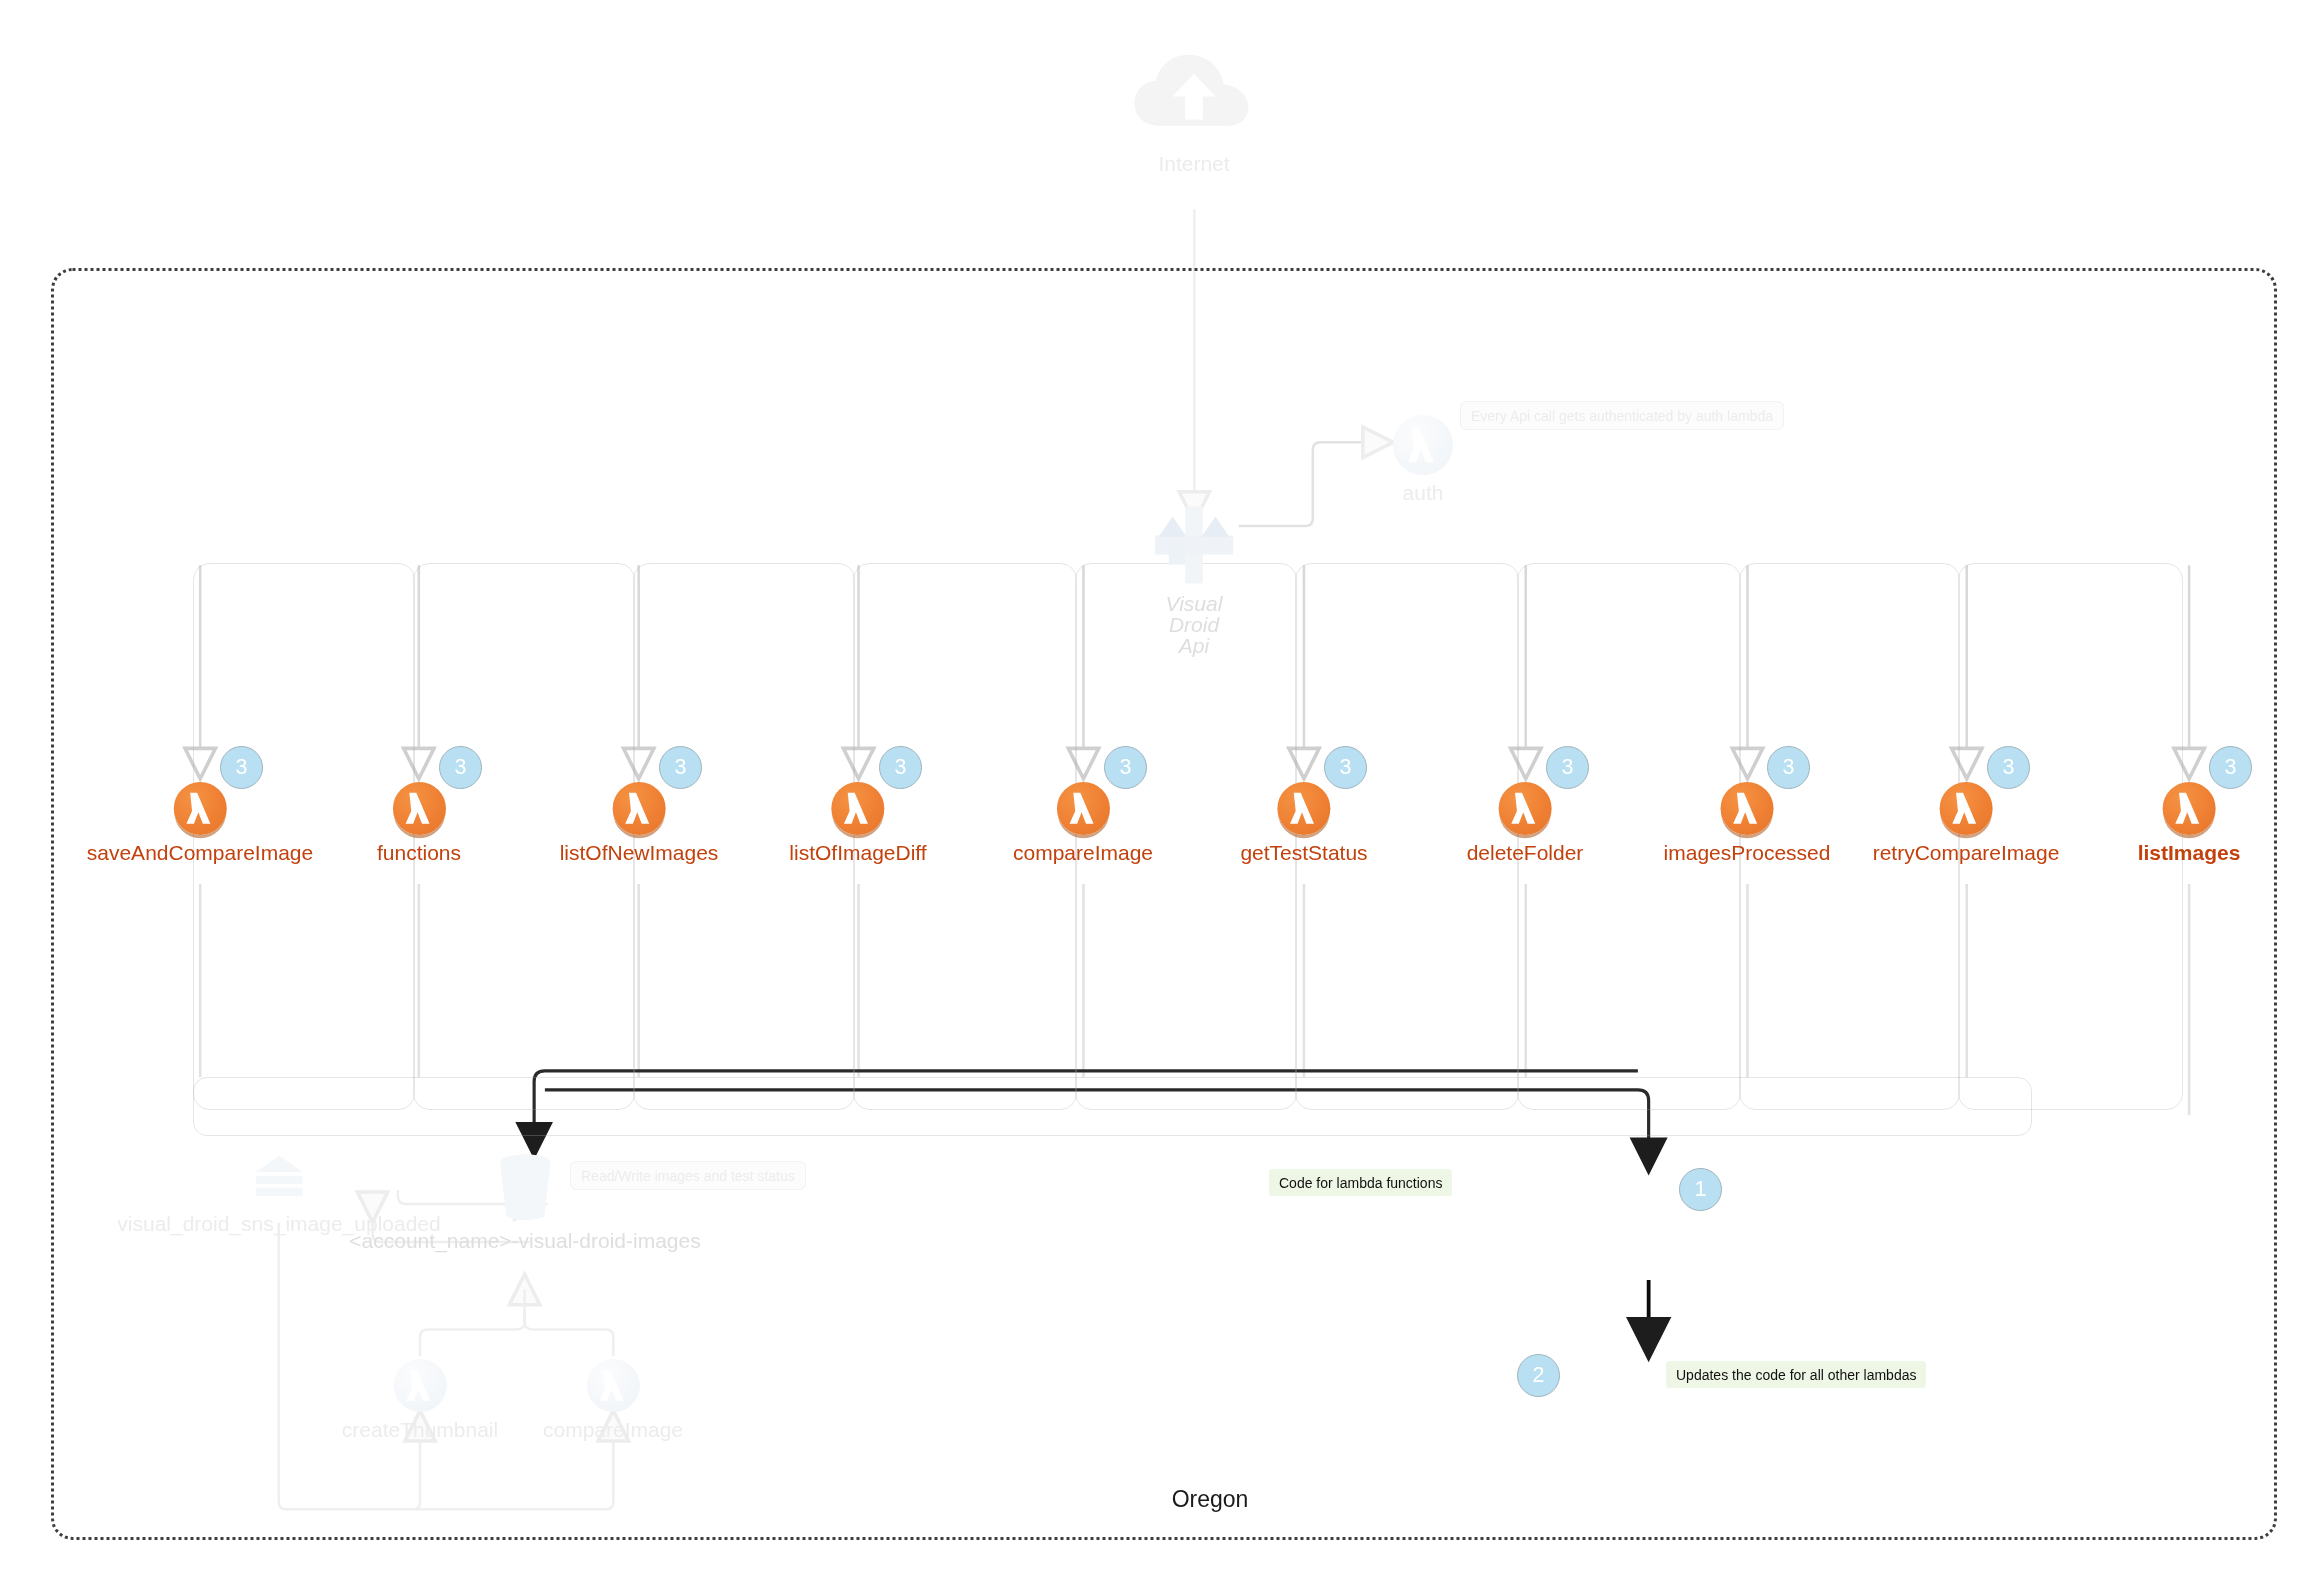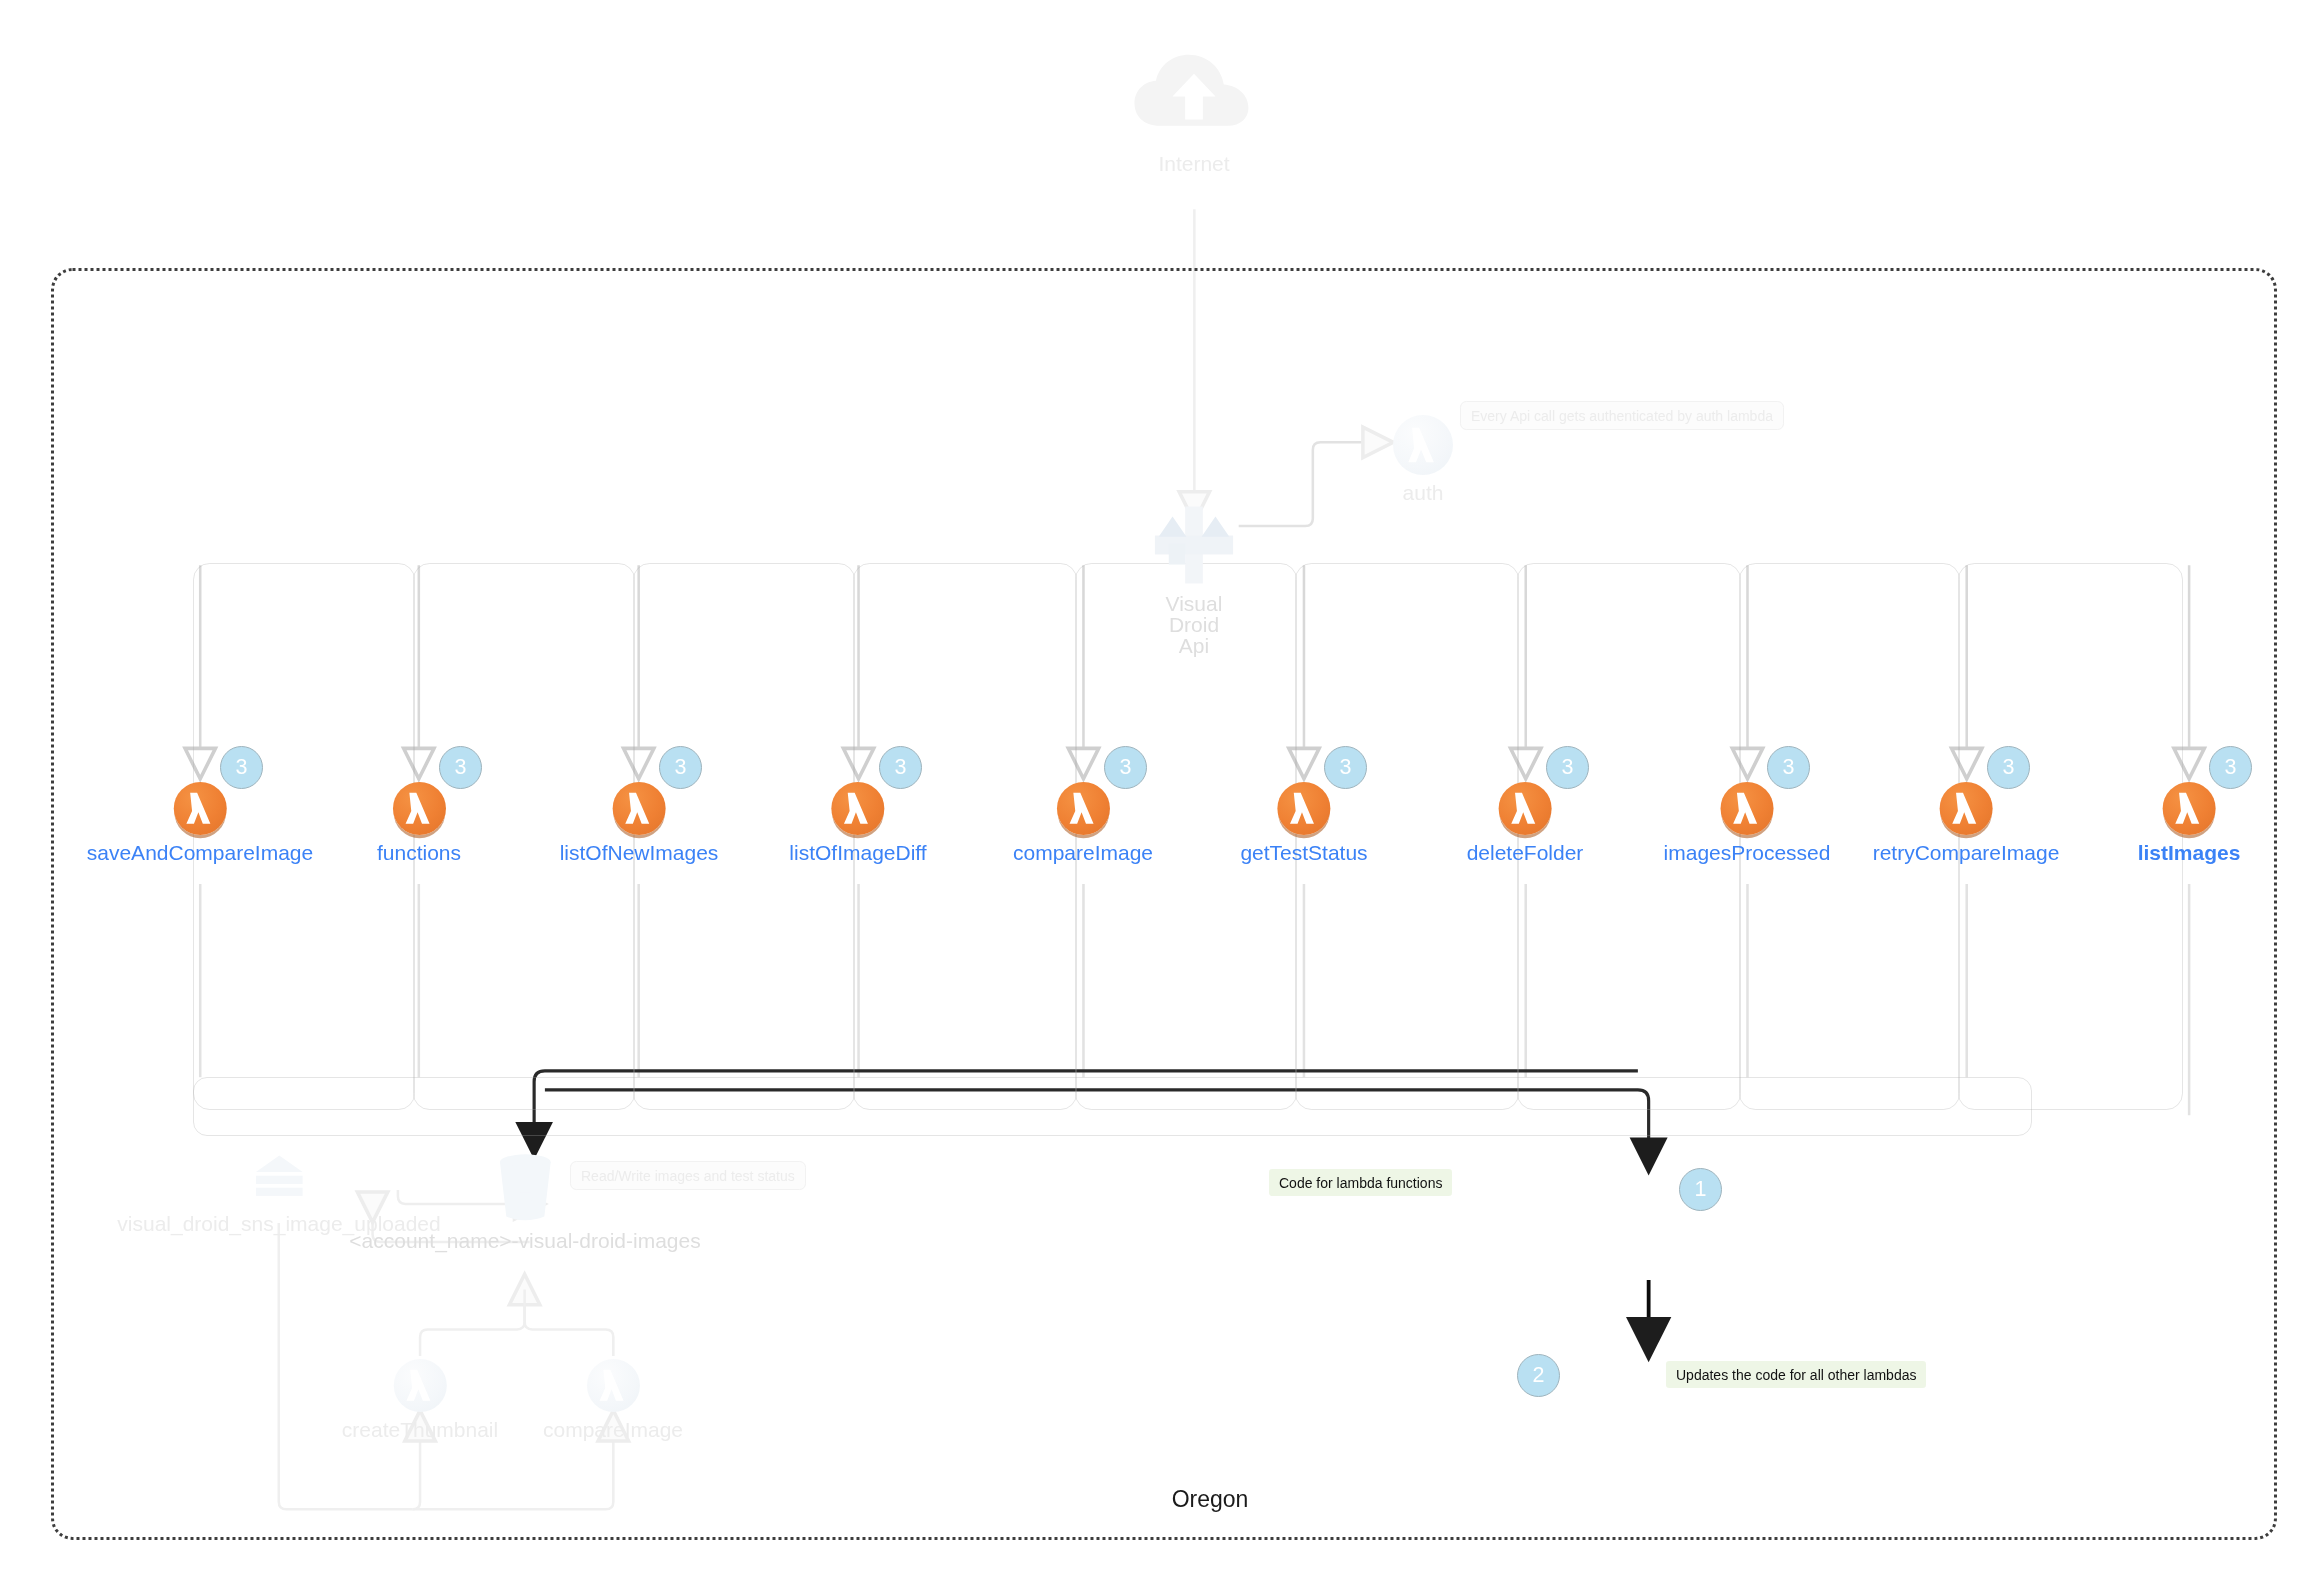--- a/index.html
+++ b/index.html
@@ -28,21 +28,21 @@
   .api-cell{
     position:absolute;top:0;height:545px;
     border:1.9px solid rgba(170,170,170,.30);border-radius:16.5px;
     background:transparent;
   }
   .api-cell.lower{top:514px;height:57px;border-radius:14px;}
 
   
   .node{position:absolute;transform:translateX(-50%);text-align:center;}
   .node .cap{
-    font-size:21px;color:#3b82f6;white-space:nowrap;line-height:1;
+    font-size:21px;color:#c2410c;white-space:nowrap;line-height:1;
     margin-top:5px;
   }
   .node.ghost .cap{color:#ececec;}
   .node.ghost2 .cap{color:#dedede;}
 
   
   .lam{
     width:53px;height:53px;border-radius:50%;
     background:radial-gradient(circle at 36% 30%,#f59243 0%,#ef8033 55%,#e2742a 100%);
     box-shadow:0 3.8px 0 -0.6px rgba(170,85,25,.55);
@@ -85,21 +85,21 @@
   .sns svg{width:62px;height:53px;display:block;}
 
   
   .cloud{width:127px;height:95px;display:inline-block;}
   .cloud svg{width:127px;height:95px;display:block;}
 
   
   .apigw{width:89px;height:82px;display:inline-block;}
   .apigw svg{width:89px;height:82px;display:block;}
 
-  .cap-ml{line-height:1.18;}
+  .cap-ml{line-height:1.18;font-style:italic;}
 </style>
 </head>
 <body>
 
 <div class="canvas">
 
   <svg class="wires" viewBox="0 0 3660 2506">
     <defs>
       <marker id="ah-light" markerWidth="16" markerHeight="16" refX="7" refY="8" orient="auto">
         <path d="M1,2 L13,8 L1,14 z" fill="#ffffff" stroke="#cfcfcf" stroke-width="1.4"></path>

